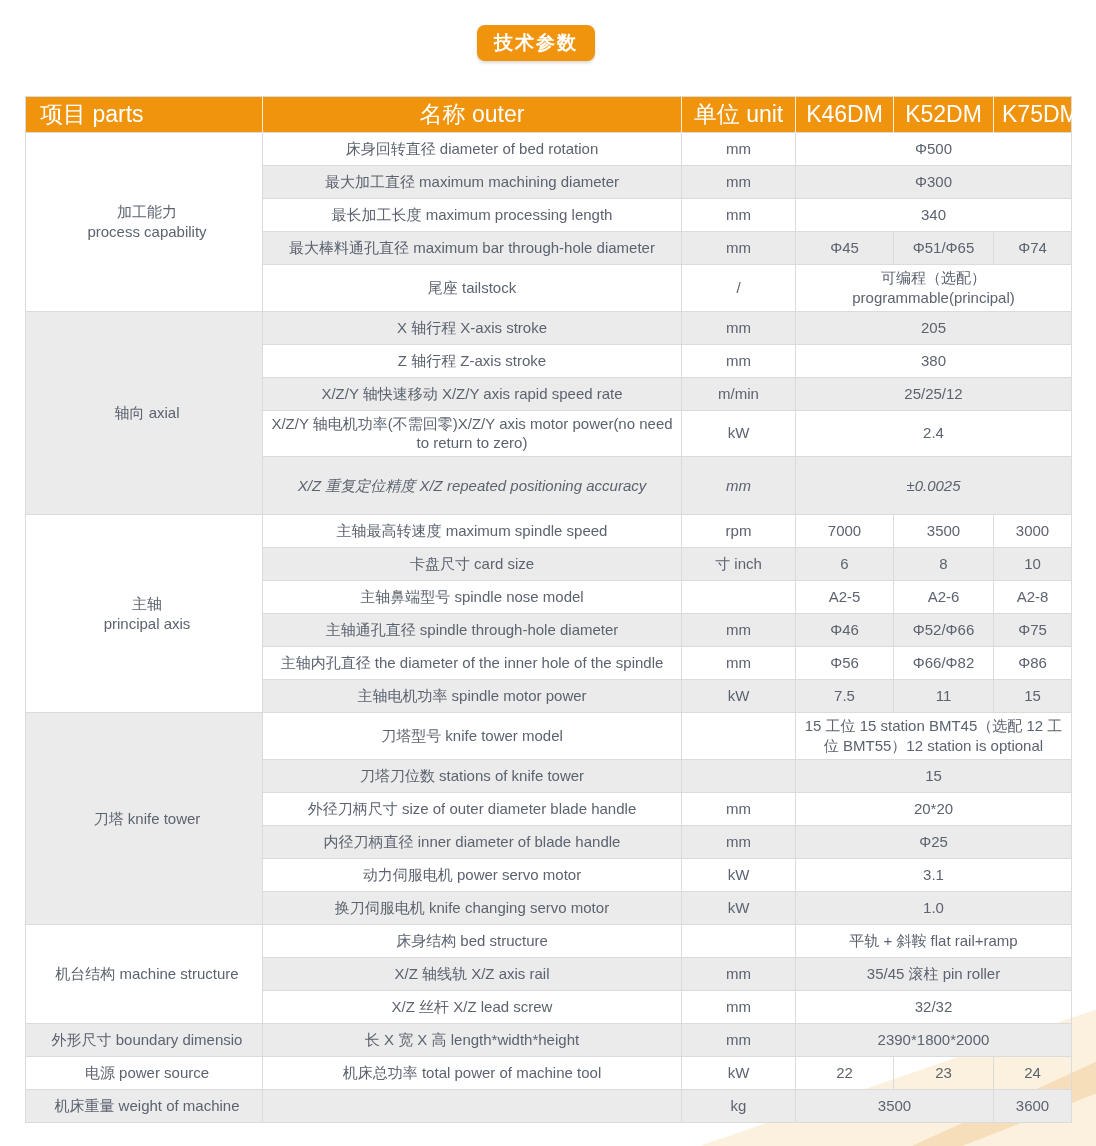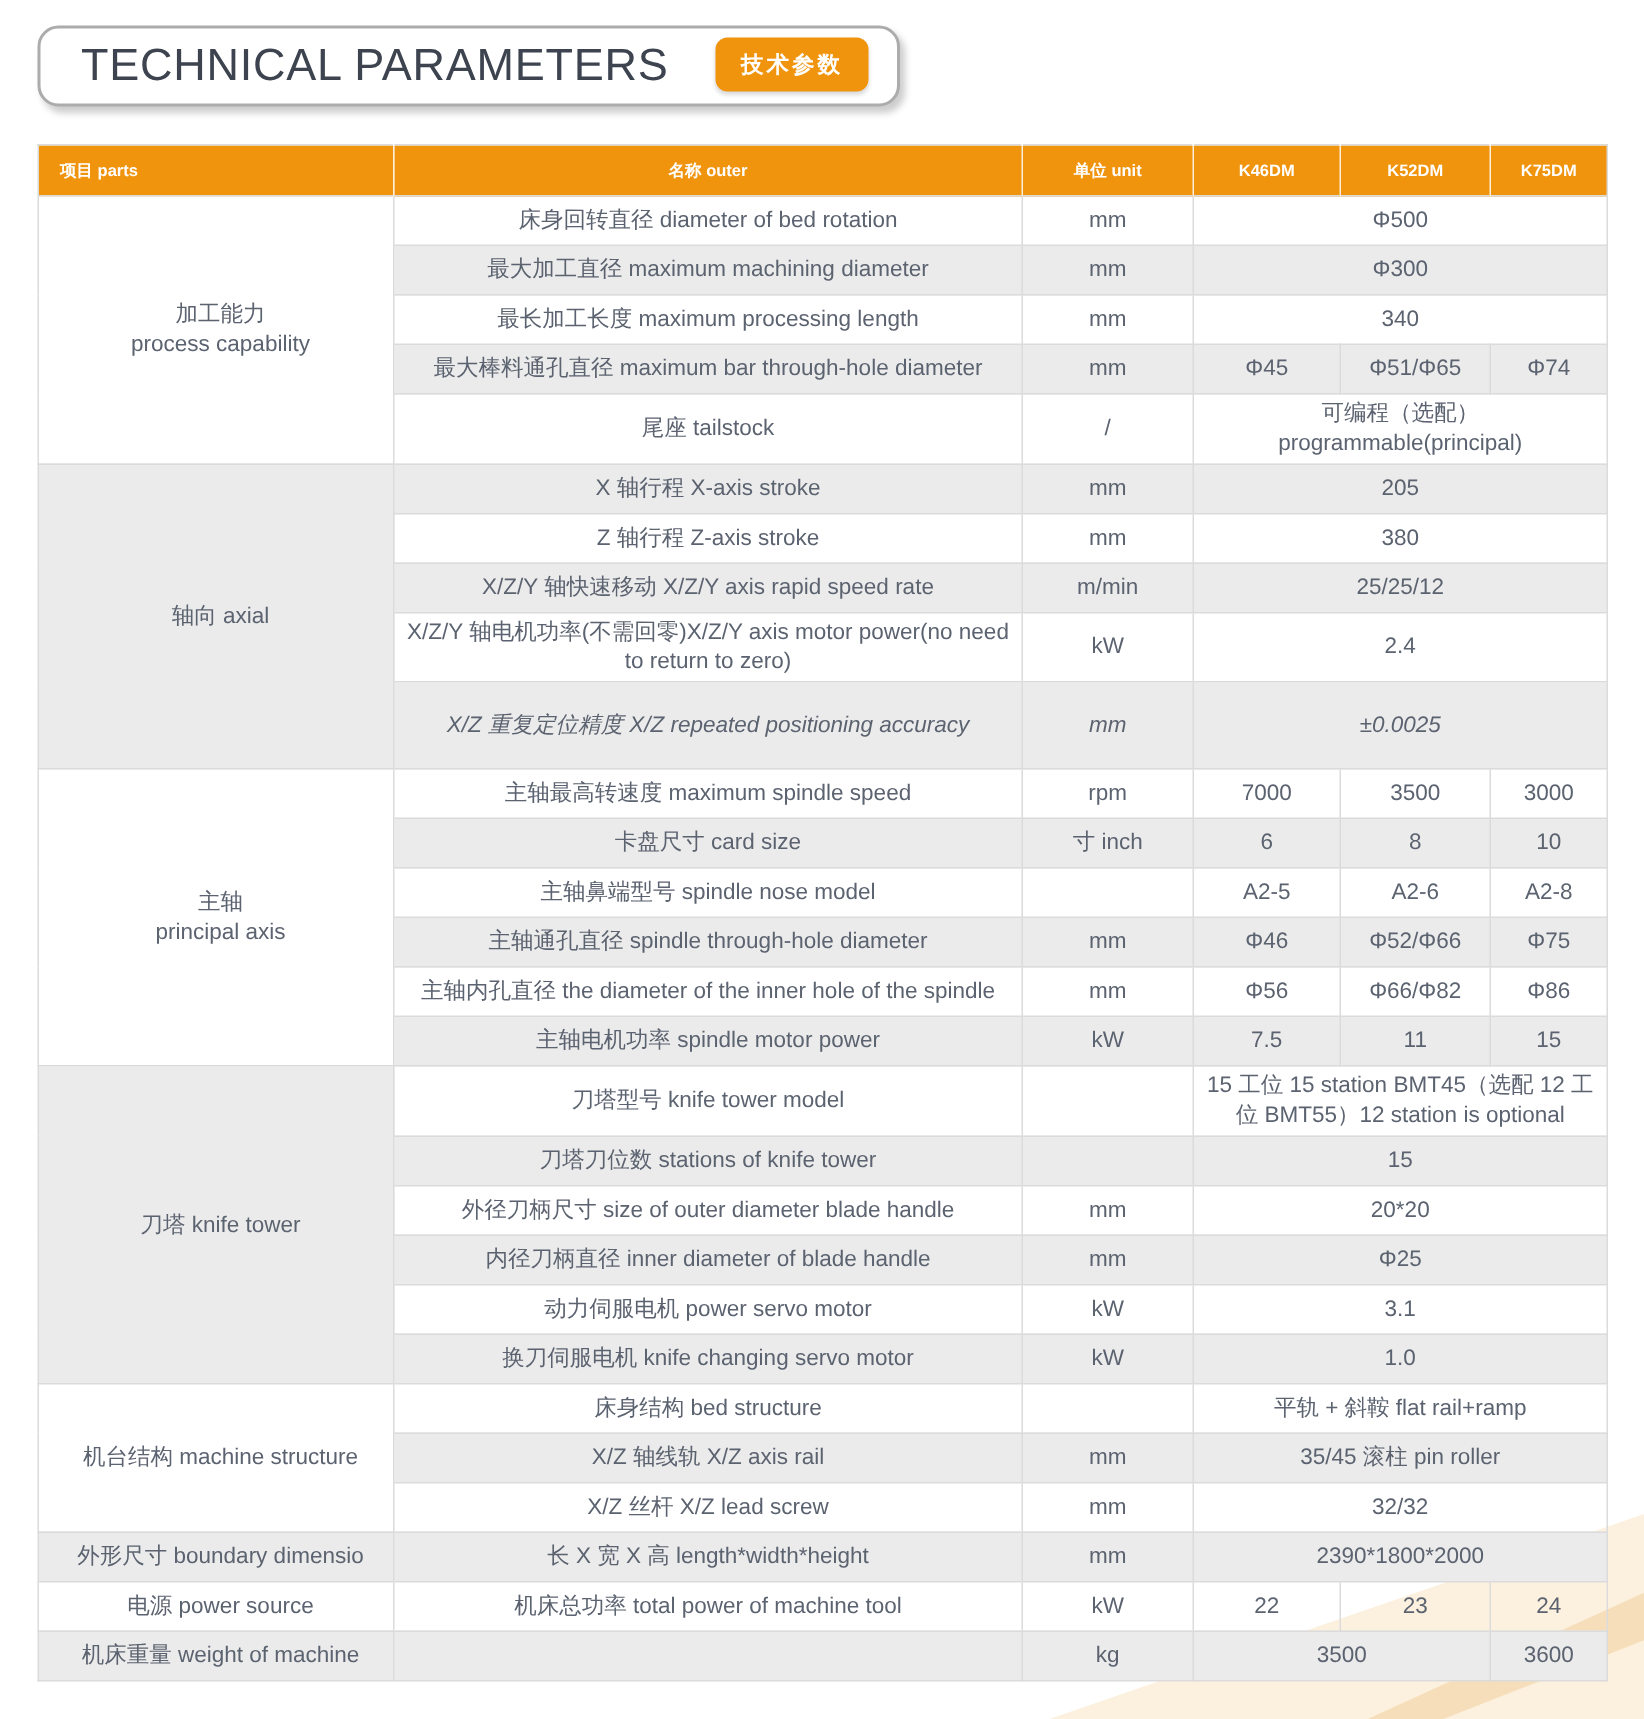--- a/index.html
+++ b/index.html
@@ -10,40 +10,40 @@
   
   .title-box{
     position:absolute; left:25px; top:17px; width:575px; height:54px;
     background:#fff; border:2px solid #ACACAC; border-radius:14px;
     box-shadow:3px 4px 5px rgba(0,0,0,0.20);
     display:flex; align-items:center; padding-left:27px;
   }
   .title-text{ font-size:30px; color:#3D4450; letter-spacing:0.5px; white-space:nowrap; }
   .title-badge{
     position:absolute; left:477px; top:25px; height:36px;
-    background:var(--accent,#F0940E); color:#fff; font-weight:bold; font-size:15px;
+    background:var(--accent,#F0940E); color:#fff; font-weight:bold; font-size:19px;
     border-radius:8px; display:flex; align-items:center; padding:0 17px; letter-spacing:2px;
     box-shadow:0 2px 3px rgba(0,0,0,0.15);
   }
 
   
   .deco{ position:absolute; inset:0; pointer-events:none; }
   .deco-light{ position:absolute; inset:0; background:#FCF1DE;
     clip-path:polygon(688px 1150px, 1100px 1008px, 1100px 1150px); }
   .deco-dark{ position:absolute; inset:0; background:#F6DEBB;
     clip-path:polygon(903px 1150px, 952px 1150px, 1100px 1092px, 1100px 1060px); }
 
   
   table.params{
     position:absolute; left:25px; top:96px; width:1046px;
     border-collapse:collapse; table-layout:fixed;
     border:1px solid #DBDBDB;
   }
   thead th{
-    background:var(--accent,#F0940E); color:#fff; font-size:11px; font-weight:bold;
+    background:var(--accent,#F0940E); color:#fff; font-size:23px; font-weight:normal;
     height:34px; padding:2px 8px; border-right:1px solid rgba(255,255,255,0.85);
     text-align:center;
   }
   thead th:last-child{ border-right:none; }
   thead th.th-left{ text-align:left; padding-left:14px; }
   tbody td{
     border:1px solid #DBDBDB; color:#5C6370; font-size:15px;
     text-align:center; padding:3px 8px; height:33px; line-height:1.32;
     background:transparent;
   }
@@ -56,23 +56,20 @@
 </head>
 <body>
 
 <div class="page">
 
   <div class="deco">
     <div class="deco-light"></div>
     <div class="deco-dark"></div>
   </div>
 
-  <div class="title-box">
-    <span class="title-text">TECHNICAL PARAMETERS</span>
-  </div>
   <div class="title-badge">技术参数</div>
 
   <table class="params">
     <colgroup>
       <col style="width:237px">
       <col style="width:419px">
       <col style="width:114px">
       <col style="width:98px">
       <col style="width:100px">
       <col style="width:78px">

